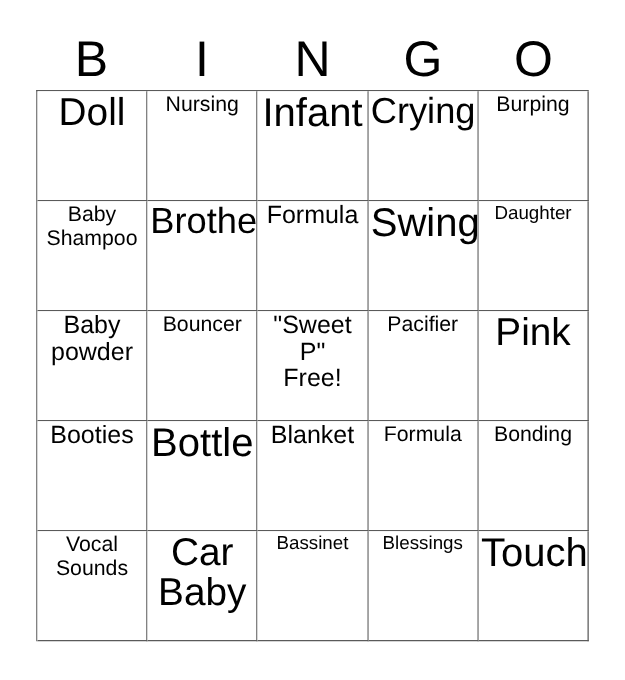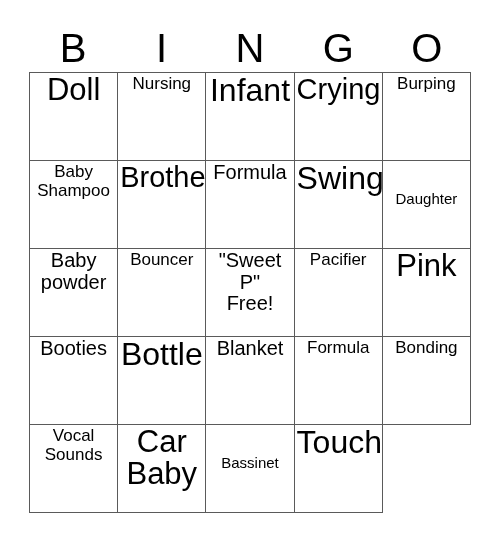--- a/index.html
+++ b/index.html
@@ -79,21 +79,21 @@
     word-break: normal;
     color: #000000;
   }
 
   
   .fs-xxl .cell-text { font-size: 31px; line-height: 1.03; }
   .fs-xl  .cell-text { font-size: 32px; line-height: 1.05; }
   .fs-lg  .cell-text { font-size: 29px; line-height: 1.06; }
   .fs-md  .cell-text { font-size: 20px; line-height: 1.08; }
   .fs-sm  .cell-text { font-size: 17px; line-height: 1.12; }
-  .fs-xs  .cell-text { font-size: 15px; line-height: 1.14; margin-top: 28px; }
+  .fs-xs  .cell-text { font-size: 15px; line-height: 1.14; }
 </style>
 </head>
 <body>
 
 <div id="card">
 
   <div id="header">
     <div class="header-cell">B</div>
     <div class="header-cell">I</div>
     <div class="header-cell">N</div>
@@ -175,18 +175,21 @@
         <span class="cell-text">Vocal
 Sounds</span>
       </div>
     <div class="cell fs-xxl">
         <span class="cell-text">Car
 Baby</span>
       </div>
     <div class="cell fs-xs">
         <span class="cell-text">Bassinet</span>
       </div>
+    <div class="cell fs-xs">
+        <span class="cell-text">Blessings</span>
+      </div>
     <div class="cell fs-xl">
         <span class="cell-text">Touch</span>
       </div>
   </div>
 
 </div>
 
 </body></html>

